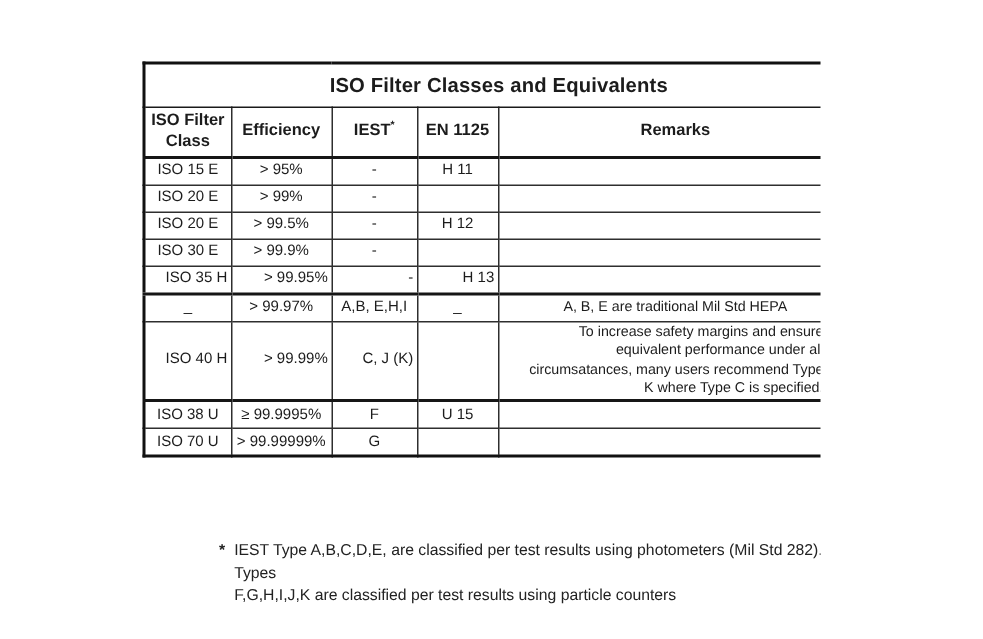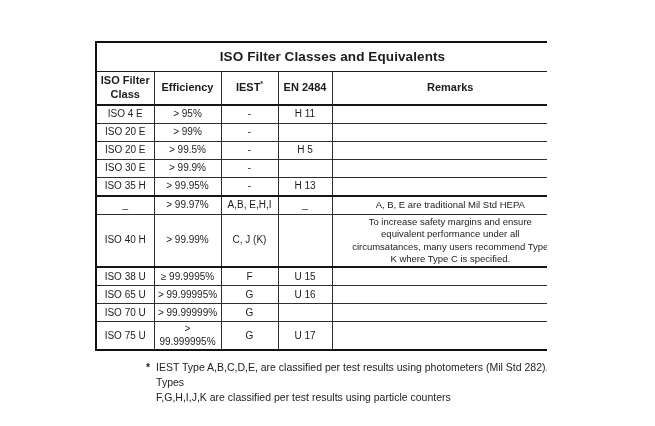--- a/index.html
+++ b/index.html
@@ -60,20 +60,21 @@
   tbody td.remarks {
     font-size: 9.5px;
     line-height: 1.3;
     padding: 1px 19px;
   }
   
   tbody tr:nth-child(5) td,
   tbody tr:nth-child(7) td {
     border-bottom-width: 2px;
     border-bottom-color: #161616;
+    text-align: right;
   }
   .footnote {
     position: absolute;
     left: 146px;
     top: 360px;
     width: 430px;
     display: flex;
     align-items: flex-start;
     gap: 6px;
     font-size: 10.5px;
@@ -103,44 +104,44 @@
     </colgroup>
     <thead>
       <tr class="title-row">
         <th colspan="5">ISO Filter Classes and Equivalents</th>
       </tr>
       <tr class="head">
         <th>ISO Filter
 Class</th>
         <th>Efficiency</th>
         <th><span>IEST</span><sup>*</sup></th>
-        <th>EN 2484</th>
+        <th>EN 1125</th>
         <th>Remarks</th>
       </tr>
     </thead>
     <tbody id="tbody">
         <tr>
-      <td>ISO 4 E</td>
+      <td>ISO 15 E</td>
       <td>&gt; 95%</td>
       <td>-</td>
       <td>H 11</td>
       <td class="remarks"></td>
     </tr>
         <tr>
       <td>ISO 20 E</td>
       <td>&gt; 99%</td>
       <td>-</td>
       <td></td>
       <td class="remarks"></td>
     </tr>
         <tr>
       <td>ISO 20 E</td>
       <td>&gt; 99.5%</td>
       <td>-</td>
-      <td>H 5</td>
+      <td>H 12</td>
       <td class="remarks"></td>
     </tr>
         <tr>
       <td>ISO 30 E</td>
       <td>&gt; 99.9%</td>
       <td>-</td>
       <td></td>
       <td class="remarks"></td>
     </tr>
         <tr>
@@ -165,38 +166,24 @@
       <td class="remarks">To increase safety margins and ensure equivalent performance under all circumsatances, many users recommend Type K where Type C is specified.</td>
     </tr>
         <tr>
       <td>ISO 38 U</td>
       <td>≥ 99.9995%</td>
       <td>F</td>
       <td>U 15</td>
       <td class="remarks"></td>
     </tr>
         <tr>
-      <td>ISO 65 U</td>
-      <td>&gt; 99.99995%</td>
-      <td>G</td>
-      <td>U 16</td>
-      <td class="remarks"></td>
-    </tr>
-        <tr>
       <td>ISO 70 U</td>
       <td>&gt; 99.99999%</td>
       <td>G</td>
       <td></td>
-      <td class="remarks"></td>
-    </tr>
-        <tr>
-      <td>ISO 75 U</td>
-      <td>&gt; 99.999995%</td>
-      <td>G</td>
-      <td>U 17</td>
       <td class="remarks"></td>
     </tr>
       </tbody>
   </table>
 
   <div class="footnote">
     <span class="fn-star">*</span>
     <span class="fn-text">
       <span>IEST Type A,B,C,D,E, are classified per test results using photometers (Mil Std 282). Types</span>
       <br>

